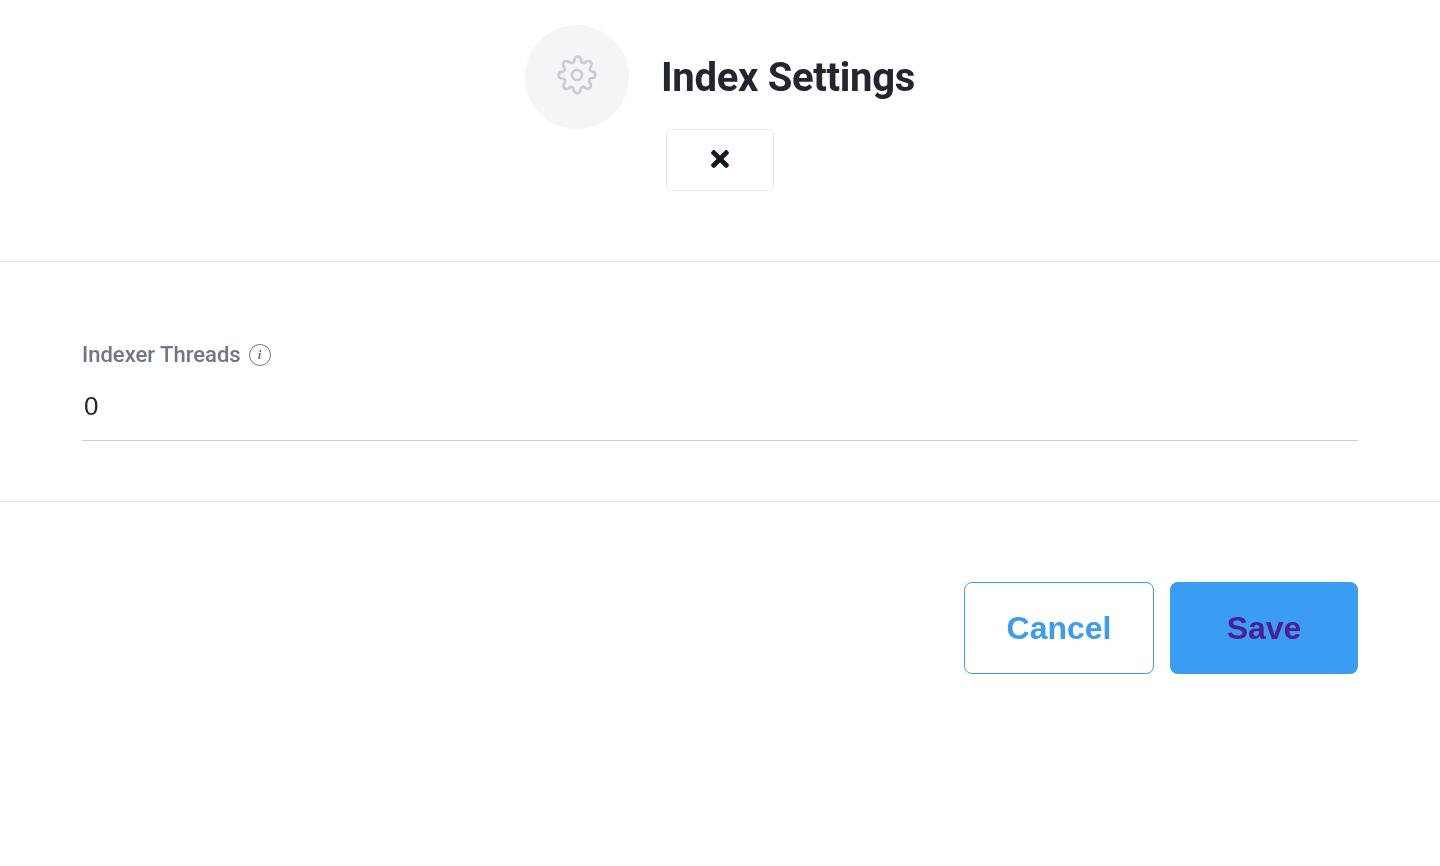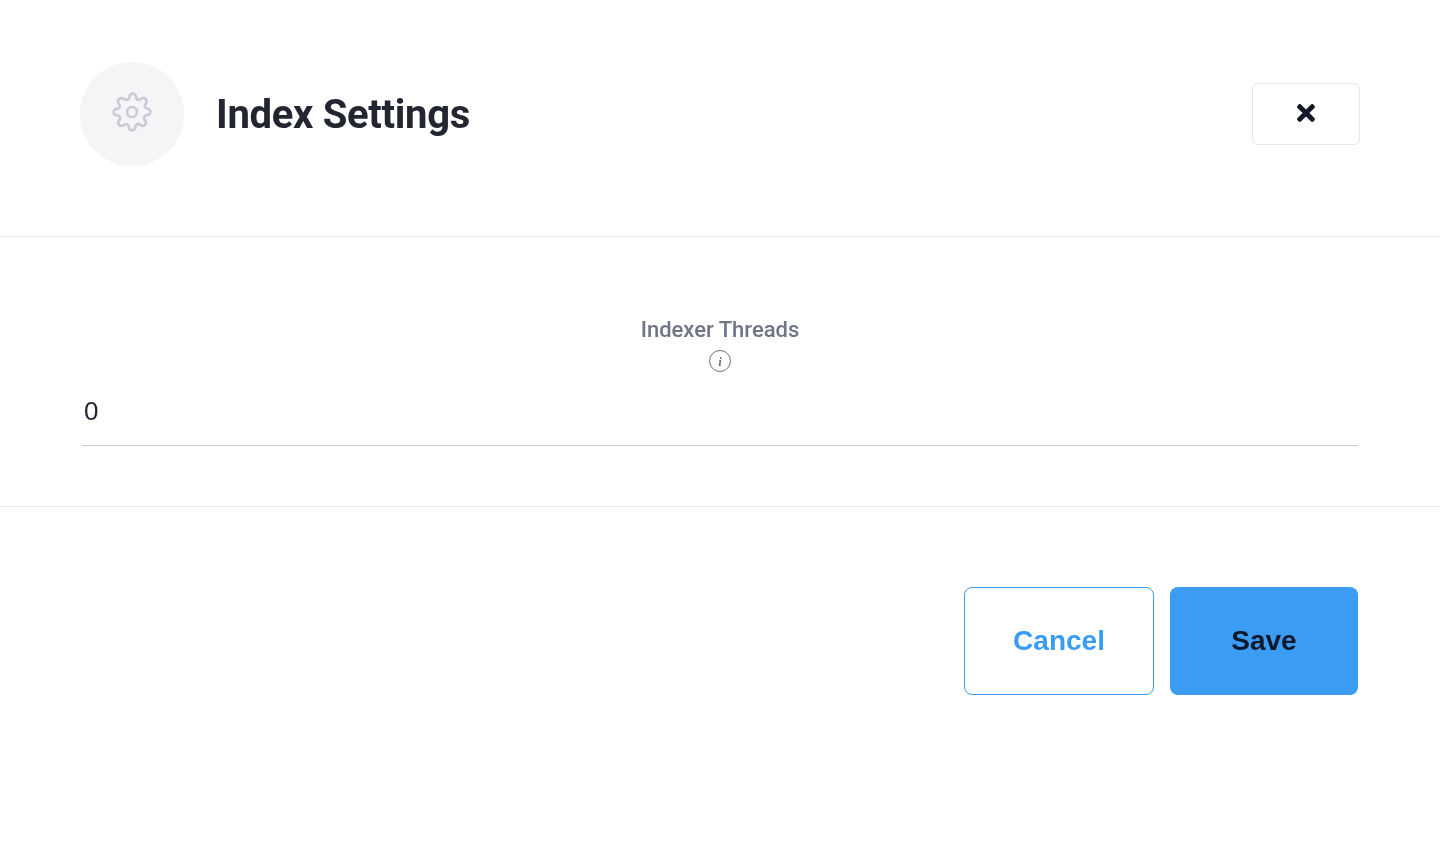--- a/index.html
+++ b/index.html
@@ -14,22 +14,23 @@
       color: #1f2937;
       width: 1440px;
       height: 866px;
       overflow: hidden;
     }
 
     .header {
       display: flex;
       align-items: center;
       justify-content: space-between;
-      padding: 62px 80px 70px 80px;
+      padding: 25px 80px 70px 80px;
       border-bottom: 1px solid #e5e7eb;
+      flex-direction: column;
     }
 
     .header-left {
       display: flex;
       align-items: center;
       gap: 32px;
     }
 
     .icon-badge {
       width: 104px;
@@ -88,21 +89,20 @@
     }
 
     .field-label {
       display: flex;
       align-items: center;
       gap: 8px;
       font-size: 22px;
       font-weight: 500;
       color: #6f7487;
       margin-bottom: 14px;
-      flex-direction: column;
     }
 
     .info-icon {
       width: 22px;
       height: 22px;
       border: 1.5px solid #6f7487;
       border-radius: 50%;
       display: inline-flex;
       align-items: center;
       justify-content: center;
@@ -158,42 +158,42 @@
     }
 
     .footer {
       display: flex;
       justify-content: flex-end;
       gap: 16px;
       padding: 80px 82px 0 82px;
     }
 
     .btn {
-      height: 108px;
+      height: 92px;
       border-radius: 8px;
-      font-size: 28px;
+      font-size: 32px;
       font-weight: 700;
       cursor: pointer;
       display: flex;
       align-items: center;
       justify-content: center;
       padding: 0 56px;
       border: none;
     }
 
     .btn-cancel {
       background: #ffffff;
       border: 1.5px solid #3b9cf4;
       color: #3b9cf4;
       width: 190px;
     }
 
     .btn-save {
       background: #3b9cf4;
-      color: #0f172a;
+      color: #4c1d95;
       width: 188px;
     }
   </style>
 </head>
 <body>
 
 <div class="header">
   <div class="header-left">
     <div class="icon-badge">
       <span>

